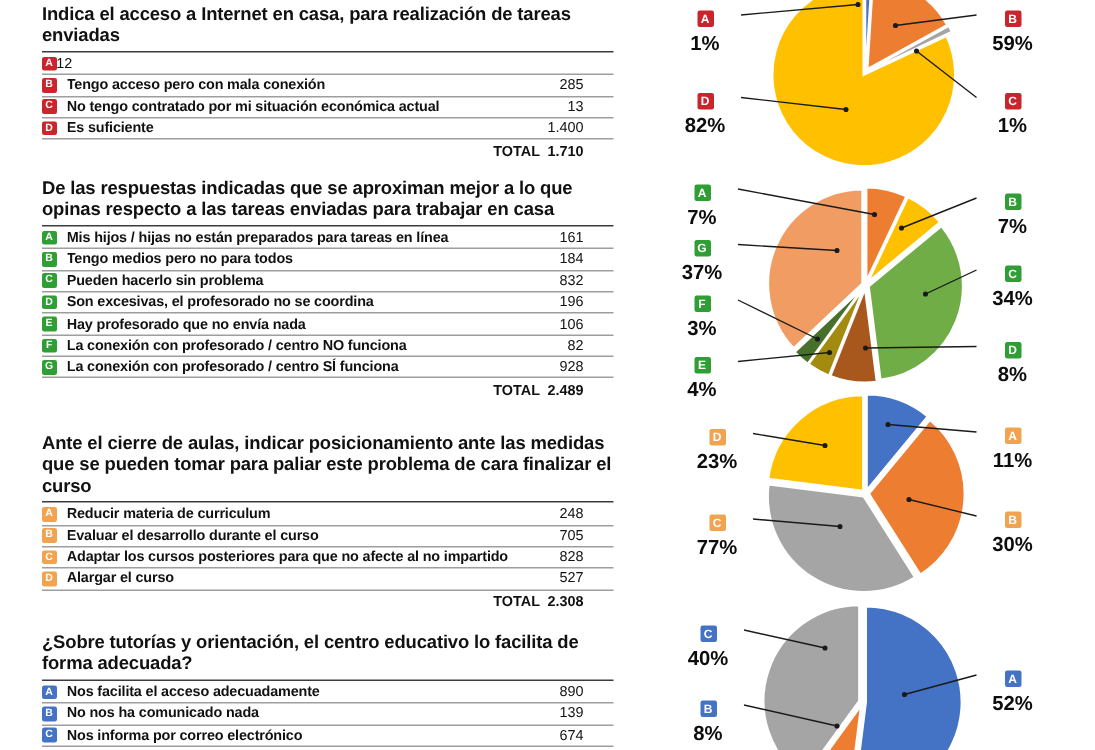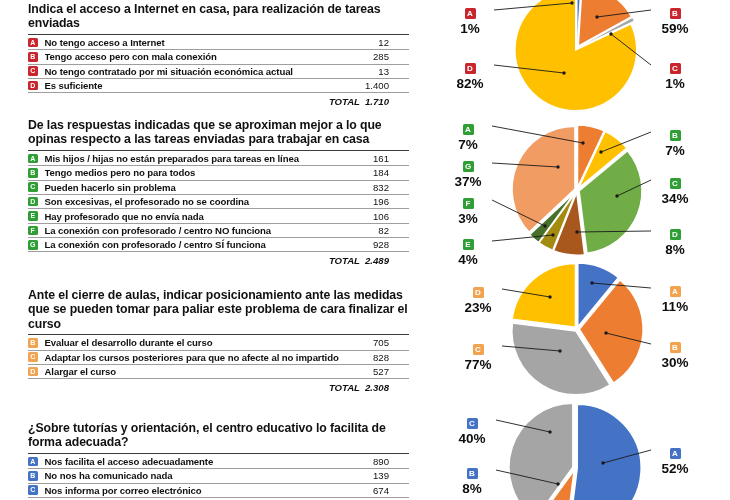--- a/index.html
+++ b/index.html
@@ -22,21 +22,21 @@
     flex:0 0 auto;width:9.5px;height:9.5px;border-radius:1.5px;
     color:#fff;font-size:7px;font-weight:700;line-height:9.5px;text-align:center;
   }
   .rlabel{
     flex:1 1 auto;margin-left:7px;font-size:9.6px;font-weight:700;
     letter-spacing:-.1px;white-space:nowrap;overflow:hidden;
   }
   .rvalue{flex:0 0 auto;font-size:9.6px;font-weight:400;padding-right:20px;}
   .qtotal{
     height:14px;display:flex;justify-content:flex-end;align-items:center;
-    padding-right:20px;font-size:9.6px;font-weight:700;margin-top:1px;font-style:italic;
+    padding-right:20px;font-size:9.6px;font-weight:700;margin-top:1px;
   }
   .qtotal .tlabel{margin-right:5px;}
   
   #pies-svg{position:absolute;left:0;top:0;}
   .pie-label{position:absolute;width:48px;text-align:center;}
   .pbadge{
     display:inline-block;width:11px;height:11px;border-radius:1.5px;
     color:#fff;font-size:8px;font-weight:700;line-height:11px;text-align:center;
   }
   .ppct{display:block;font-size:13.5px;font-weight:700;line-height:1.1;margin-top:2px;color:#0d0d0d;}
@@ -107,21 +107,20 @@
         <circle cx="558" cy="484" r="1.7" fill="#1a1a1a"></circle>
         <line x1="496" y1="420" x2="550" y2="432" stroke="#1a1a1a" stroke-width="0.9"></line>
         <circle cx="550" cy="432" r="1.7" fill="#1a1a1a"></circle>
       </g>
     </svg>
 <div class="qblock" style="top: 2px;">
       <div class="qtitle">Indica el acceso a Internet en casa, para realización de tareas enviadas</div>
       <div class="qrows">
         <div class="qrow">
           <span class="rbadge" style="background: rgb(201, 37, 45);">A</span>
-          <span class="rlabel">No tengo acceso a Internet</span>
           <span class="rvalue">12</span>
         </div>
         <div class="qrow">
           <span class="rbadge" style="background: rgb(201, 37, 45);">B</span>
           <span class="rlabel">Tengo acceso pero con mala conexión</span>
           <span class="rvalue">285</span>
         </div>
         <div class="qrow">
           <span class="rbadge" style="background: rgb(201, 37, 45);">C</span>
           <span class="rlabel">No tengo contratado por mi situación económica actual</span>
@@ -178,20 +177,25 @@
         </div>
       </div>
       <div class="qtotal">
         <span class="tlabel">TOTAL</span>
         <span class="tvalue">2.489</span>
       </div>
     </div>
     <div class="qblock" style="top: 288px;">
       <div class="qtitle">Ante el cierre de aulas, indicar posicionamiento ante las medidas que se pueden tomar para paliar este problema de cara finalizar el curso</div>
       <div class="qrows">
+        <div class="qrow">
+          <span class="rbadge" style="background: rgb(242, 163, 79);">A</span>
+          <span class="rlabel">Reducir materia de curriculum</span>
+          <span class="rvalue">248</span>
+        </div>
         <div class="qrow">
           <span class="rbadge" style="background: rgb(242, 163, 79);">B</span>
           <span class="rlabel">Evaluar el desarrollo durante el curso</span>
           <span class="rvalue">705</span>
         </div>
         <div class="qrow">
           <span class="rbadge" style="background: rgb(242, 163, 79);">C</span>
           <span class="rlabel">Adaptar los cursos posteriores para que no afecte al no impartido</span>
           <span class="rvalue">828</span>
         </div>

